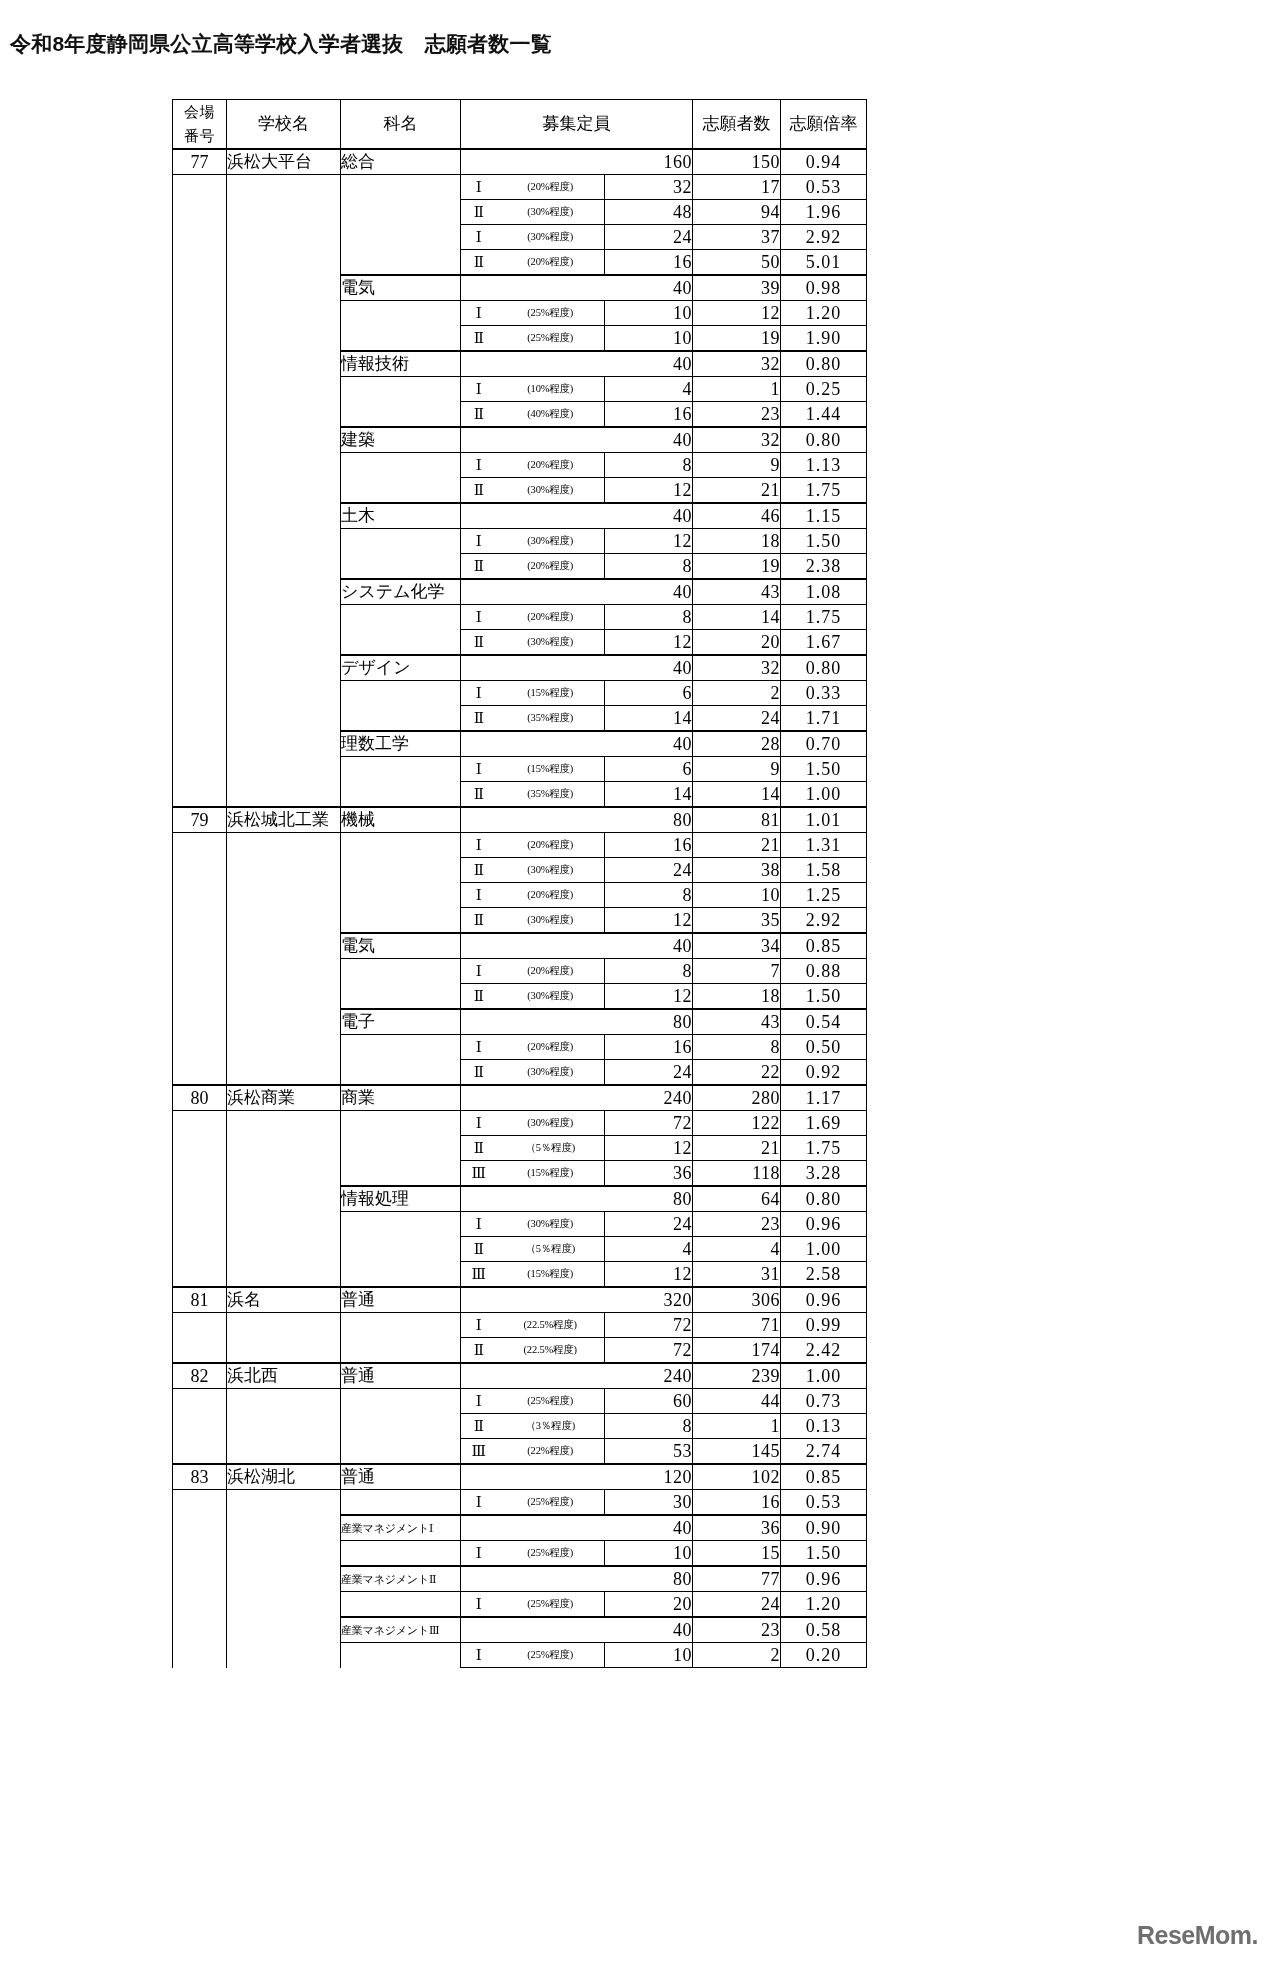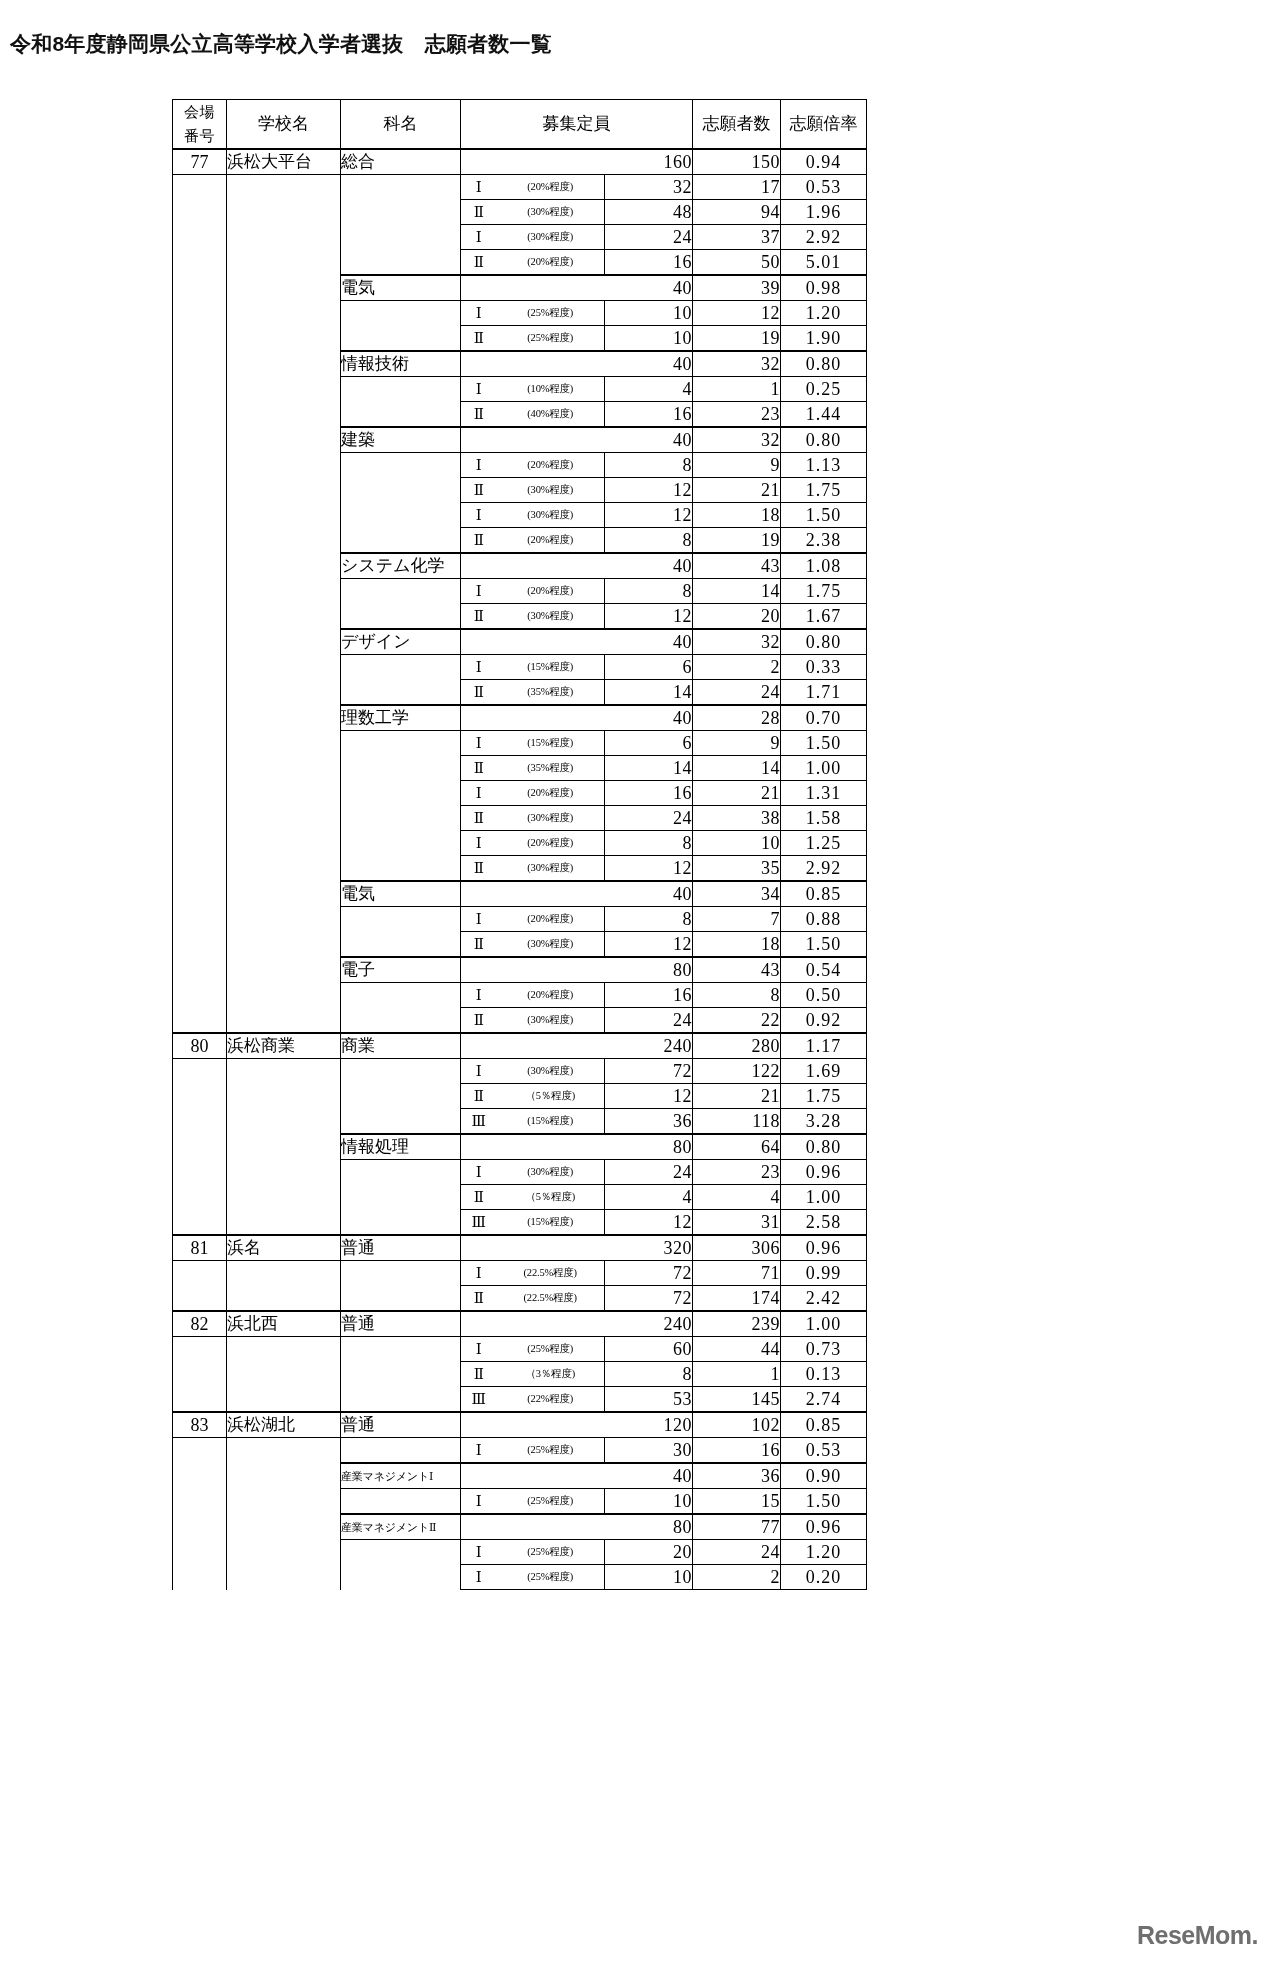--- a/index.html
+++ b/index.html
@@ -304,20 +304,28 @@
         <tr>
           <td class="kaijo blank" style="border-top: none; border-bottom: none;"></td>
           <td class="school blank" style="border-top: none; border-bottom: none;"></td>
           <td class="course blank" style="border-top: none; border-bottom: none;"></td>
           <td class="rank" style="border-right: none;">Ⅱ</td>
           <td class="pct" style="border-left: none;">(30%程度)</td>
           <td class="num">12</td>
           <td class="num">21</td>
           <td class="ratio">1.75</td>
         </tr>
+        <tr class="course-start">
+          <td class="kaijo blank" style="border-top: none; border-bottom: none;"></td>
+          <td class="school blank" style="border-top: none; border-bottom: none;"></td>
+          <td class="course">土木</td>
+          <td class="num" colspan="3">40</td>
+          <td class="num">46</td>
+          <td class="ratio">1.15</td>
+        </tr>
         <tr>
           <td class="kaijo blank" style="border-top: none; border-bottom: none;"></td>
           <td class="school blank" style="border-top: none; border-bottom: none;"></td>
           <td class="course blank" style="border-top: none; border-bottom: none;"></td>
           <td class="rank" style="border-right: none;">Ⅰ</td>
           <td class="pct" style="border-left: none;">(30%程度)</td>
           <td class="num">12</td>
           <td class="num">18</td>
           <td class="ratio">1.50</td>
         </tr>
@@ -407,20 +415,28 @@
         </tr>
         <tr>
           <td class="kaijo blank" style="border-top: none; border-bottom: none;"></td>
           <td class="school blank" style="border-top: none; border-bottom: none;"></td>
           <td class="course blank" style="border-top: none; border-bottom: none;"></td>
           <td class="rank" style="border-right: none;">Ⅱ</td>
           <td class="pct" style="border-left: none;">(35%程度)</td>
           <td class="num">14</td>
           <td class="num">14</td>
           <td class="ratio">1.00</td>
+        </tr>
+        <tr class="school-start course-start">
+          <td class="kaijo">79</td>
+          <td class="school">浜松城北工業</td>
+          <td class="course">機械</td>
+          <td class="num" colspan="3">80</td>
+          <td class="num">81</td>
+          <td class="ratio">1.01</td>
         </tr>
         <tr>
           <td class="kaijo blank" style="border-top: none; border-bottom: none;"></td>
           <td class="school blank" style="border-top: none; border-bottom: none;"></td>
           <td class="course blank" style="border-top: none; border-bottom: none;"></td>
           <td class="rank" style="border-right: none;">Ⅰ</td>
           <td class="pct" style="border-left: none;">(20%程度)</td>
           <td class="num">16</td>
           <td class="num">21</td>
           <td class="ratio">1.31</td>
@@ -700,20 +716,28 @@
         <tr>
           <td class="kaijo blank" style="border-top: none; border-bottom: none;"></td>
           <td class="school blank" style="border-top: none; border-bottom: none;"></td>
           <td class="course blank" style="border-top: none; border-bottom: none;"></td>
           <td class="rank" style="border-right: none;">Ⅰ</td>
           <td class="pct" style="border-left: none;">(25%程度)</td>
           <td class="num">20</td>
           <td class="num">24</td>
           <td class="ratio">1.20</td>
         </tr>
+        <tr class="course-start">
+          <td class="kaijo blank" style="border-top: none; border-bottom: none;"></td>
+          <td class="school blank" style="border-top: none; border-bottom: none;"></td>
+          <td class="course small">産業マネジメントⅢ</td>
+          <td class="num" colspan="3">40</td>
+          <td class="num">23</td>
+          <td class="ratio">0.58</td>
+        </tr>
         <tr>
           <td class="kaijo blank" style="border-top: none; border-bottom: none;"></td>
           <td class="school blank" style="border-top: none; border-bottom: none;"></td>
           <td class="course blank" style="border-top: none; border-bottom: none;"></td>
           <td class="rank" style="border-right: none;">Ⅰ</td>
           <td class="pct" style="border-left: none;">(25%程度)</td>
           <td class="num">10</td>
           <td class="num">2</td>
           <td class="ratio">0.20</td>
         </tr>

